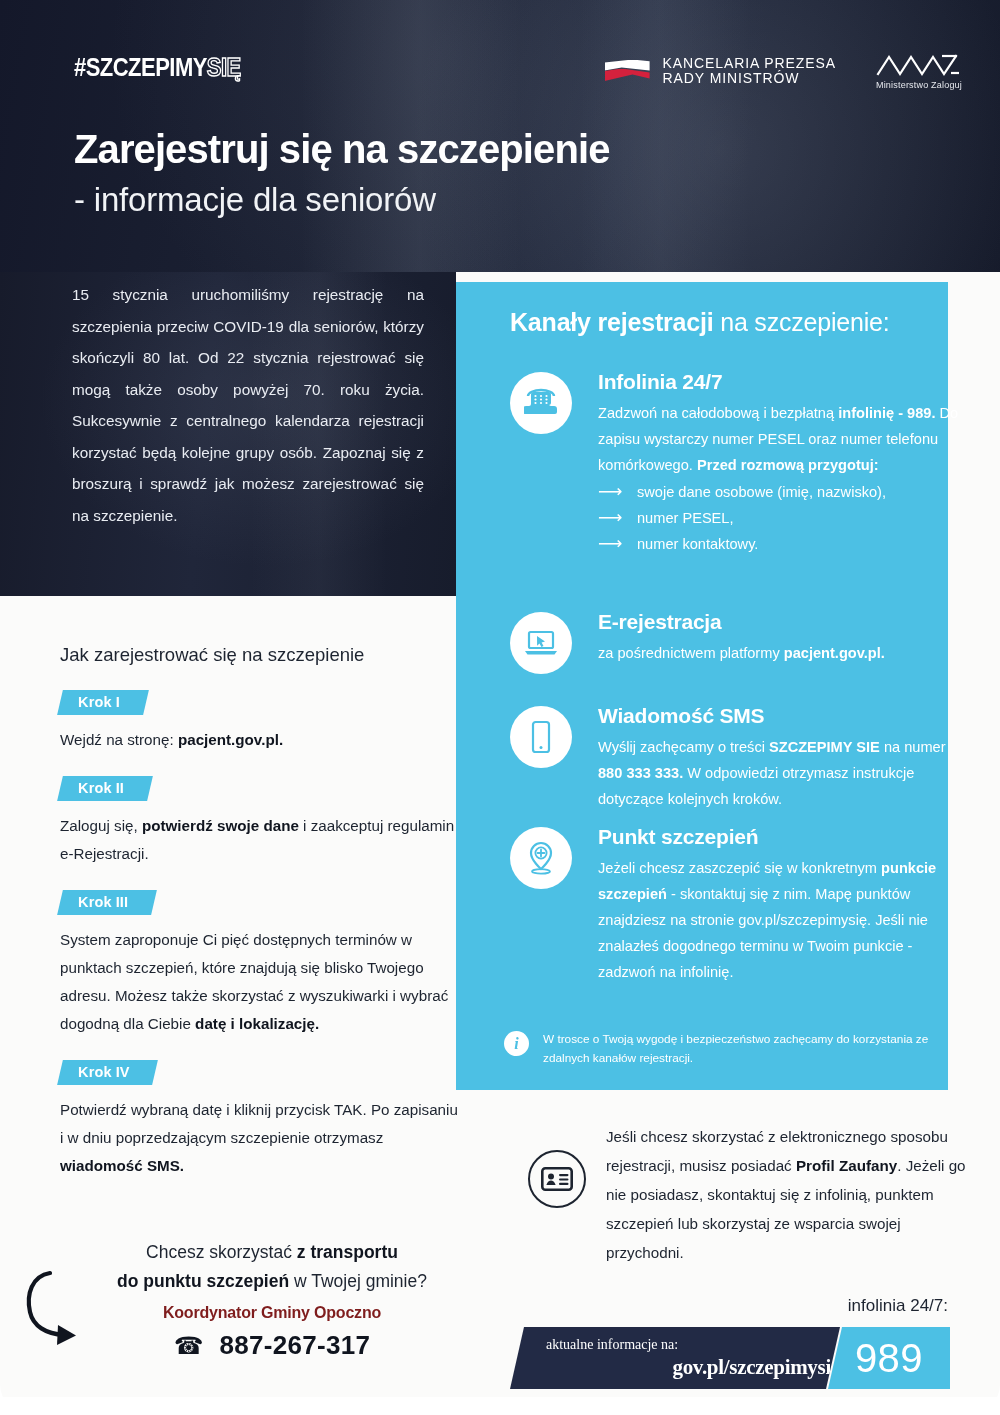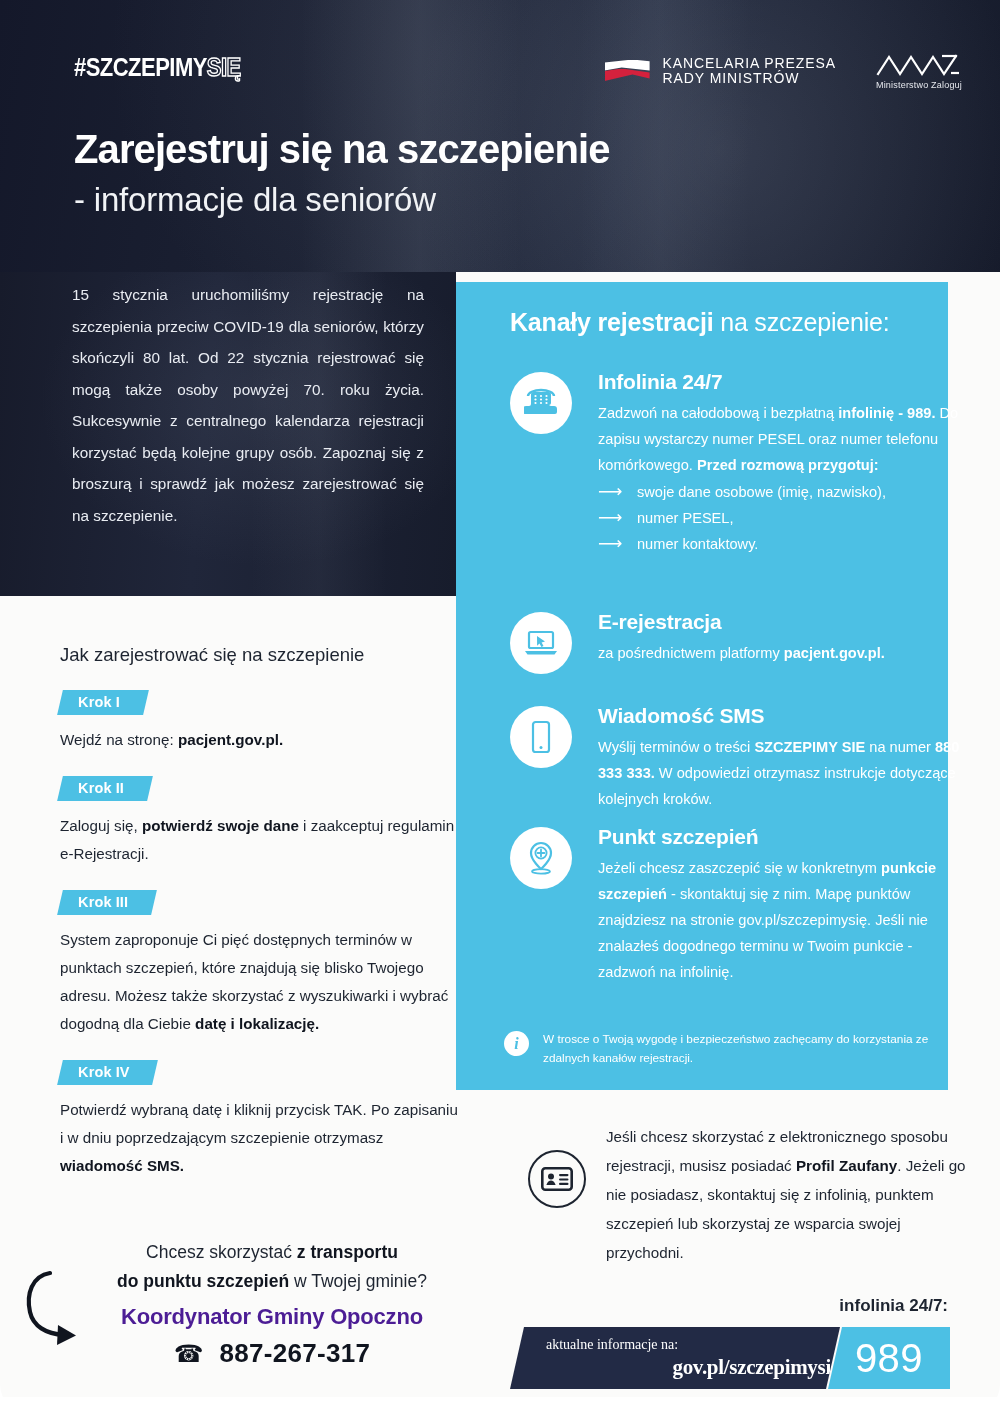--- a/index.html
+++ b/index.html
@@ -182,33 +182,33 @@
   .pz-text b { font-weight: 700; color:#10151f; }
 
   
   .transport { position: absolute; left: 62px; top: 1238px; width: 420px; }
   .tr-l1 { font-size: 17.5px; color:#1d2430; line-height: 29px; text-align:center; }
   .tr-l1 b { font-weight: 800; color:#10151f; }
   .tr-l2 { font-size: 17.5px; color:#1d2430; line-height: 29px; text-align:center; }
   .tr-l2 b { font-weight: 800; color:#10151f; }
   .coord {
     margin-top: 8px; text-align: center;
-    font-size: 22px; font-weight: 800; color:#4c1d95; letter-spacing:-0.2px;
+    font-size: 16px; font-weight: 800; color:#7f1d1d; letter-spacing:-0.2px;
   }
   .phone-row {
     margin-top: 8px; display:flex; align-items:center; justify-content:center; gap: 16px;
   }
   .phone-glyph { font-size: 24px; color:#10151f; line-height: 1; }
   .phone-num { font-size: 26px; font-weight: 800; color:#10151f; letter-spacing: 0.3px; }
   .curve-arrow { position: absolute; left: -38px; top: 30px; }
 
   
   .infoline-label {
     position: absolute; right: 52px; top: 1296px;
-    font-size: 17px; color:#1d2430; font-weight: 700; padding-left: 28px;
+    font-size: 17px; color:#1d2430; font-weight: 400; padding-left: 28px;
   }
   .banner { position: absolute; left: 510px; top: 1327px; width: 440px; height: 62px; }
   .banner-dark {
     position: absolute; left: 0; top: 0; width: 330px; height: 62px;
     background: #222a45;
     clip-path: polygon(14px 0, 330px 0, 316px 62px, 0 62px);
     padding: 8px 0 0 36px;
     font-family: Liberation Serif, serif;
   }
   .bd-l1 { color:#ffffff; font-size: 14px; font-weight: 300; line-height: 19px; }
@@ -322,21 +322,21 @@
 
     <div class="channel" style="left:54px; top:424px; width:420px;">
       <div class="ch-icon">
         <svg width="24" height="34" viewBox="0 0 24 34">
           <rect x="4" y="2" width="16" height="30" rx="2.6" fill="none" stroke="#4cc0e4" stroke-width="2.2"></rect>
           <circle cx="12" cy="27.5" r="1.5" fill="#4cc0e4"></circle>
         </svg>
       </div>
       <div class="ch-body">
         <div class="ch-head">Wiadomość SMS</div>
-        <div class="ch-text"><span>Wyślij terminów o treści </span><b>SZCZEPIMY SIE</b><span> na numer </span><b>880 333 333.</b><span> W odpowiedzi otrzymasz instrukcje dotyczące kolejnych kroków.</span></div>
+        <div class="ch-text"><span>Wyślij zachęcamy o treści </span><b>SZCZEPIMY SIE</b><span> na numer </span><b>880 333 333.</b><span> W odpowiedzi otrzymasz instrukcje dotyczące kolejnych kroków.</span></div>
       </div>
     </div>
 
     <div class="channel" style="left:54px; top:545px; width:420px;">
       <div class="ch-icon">
         <svg width="32" height="34" viewBox="0 0 32 34">
           <path d="M16 2 a10 10 0 0 1 10 10 c0 7.5 -10 16 -10 16 s-10 -8.5 -10 -16 a10 10 0 0 1 10 -10 z" fill="none" stroke="#4cc0e4" stroke-width="2.2"></path>
           <circle cx="16" cy="12" r="5.6" fill="none" stroke="#4cc0e4" stroke-width="1.8"></circle>
           <path d="M16 8.6 v6.8 M12.6 12 h6.8" stroke="#4cc0e4" stroke-width="1.8" stroke-linecap="round"></path>
           <ellipse cx="16" cy="30.4" rx="9" ry="2.2" fill="none" stroke="#4cc0e4" stroke-width="1.8"></ellipse>

